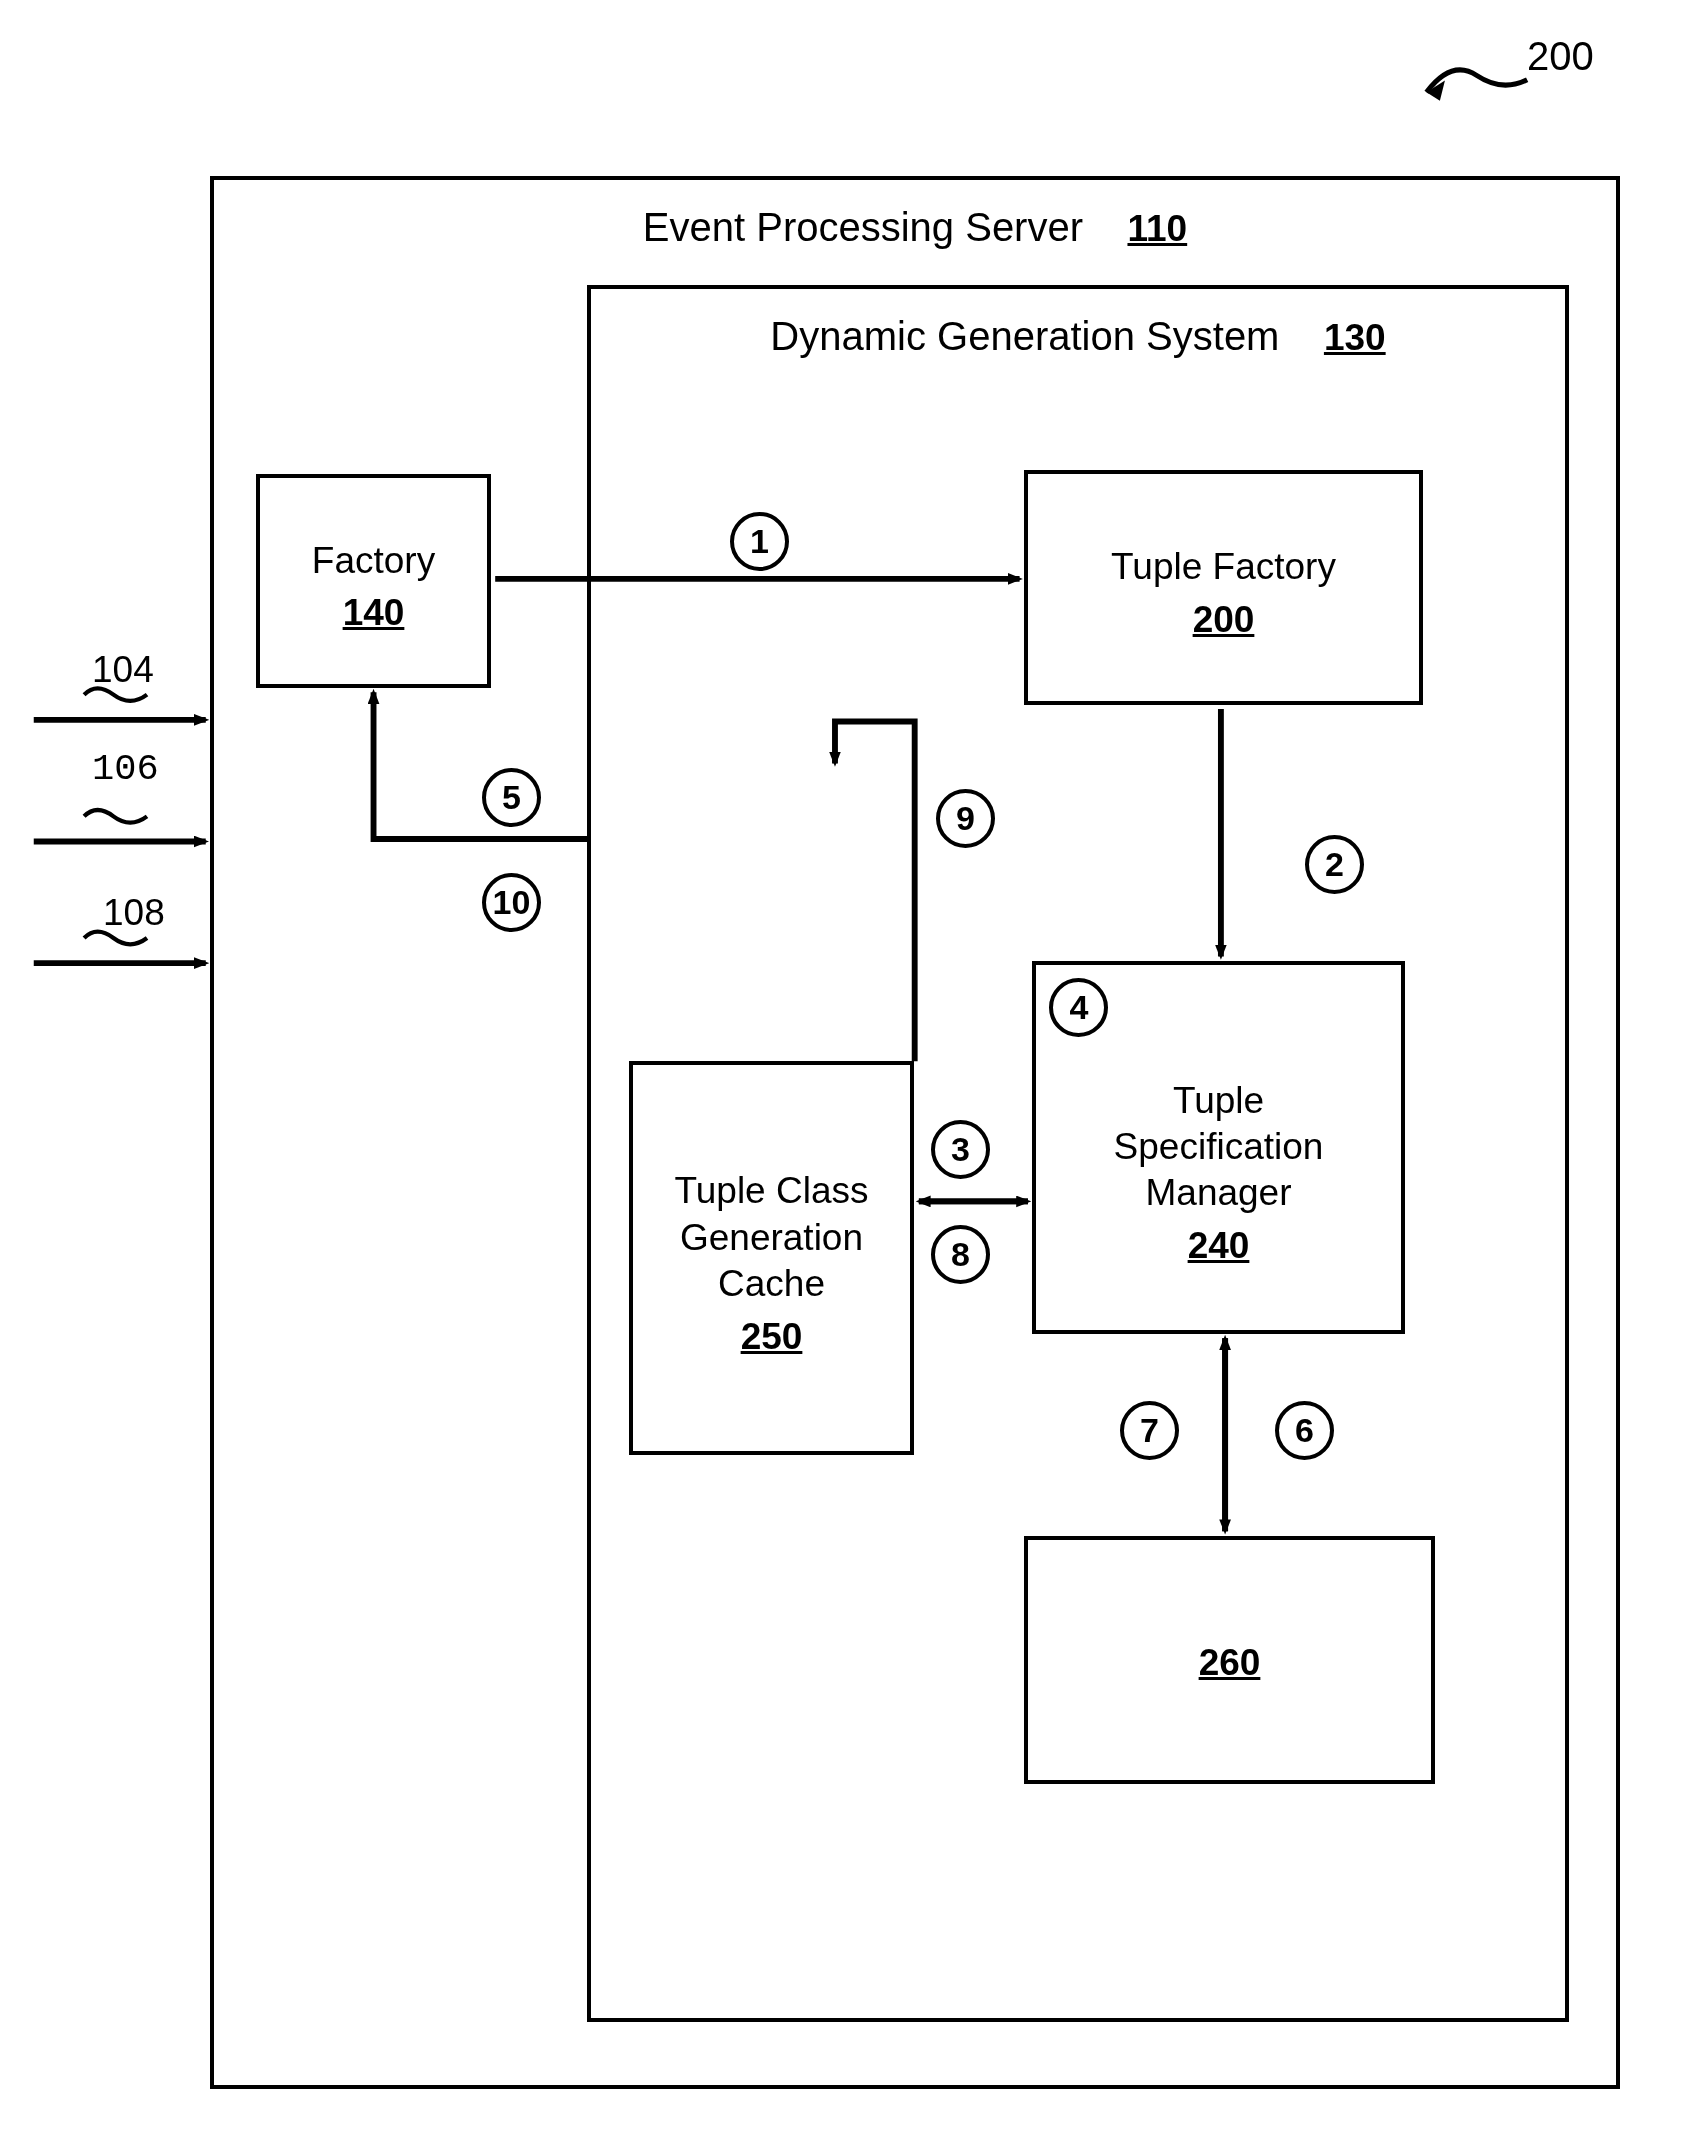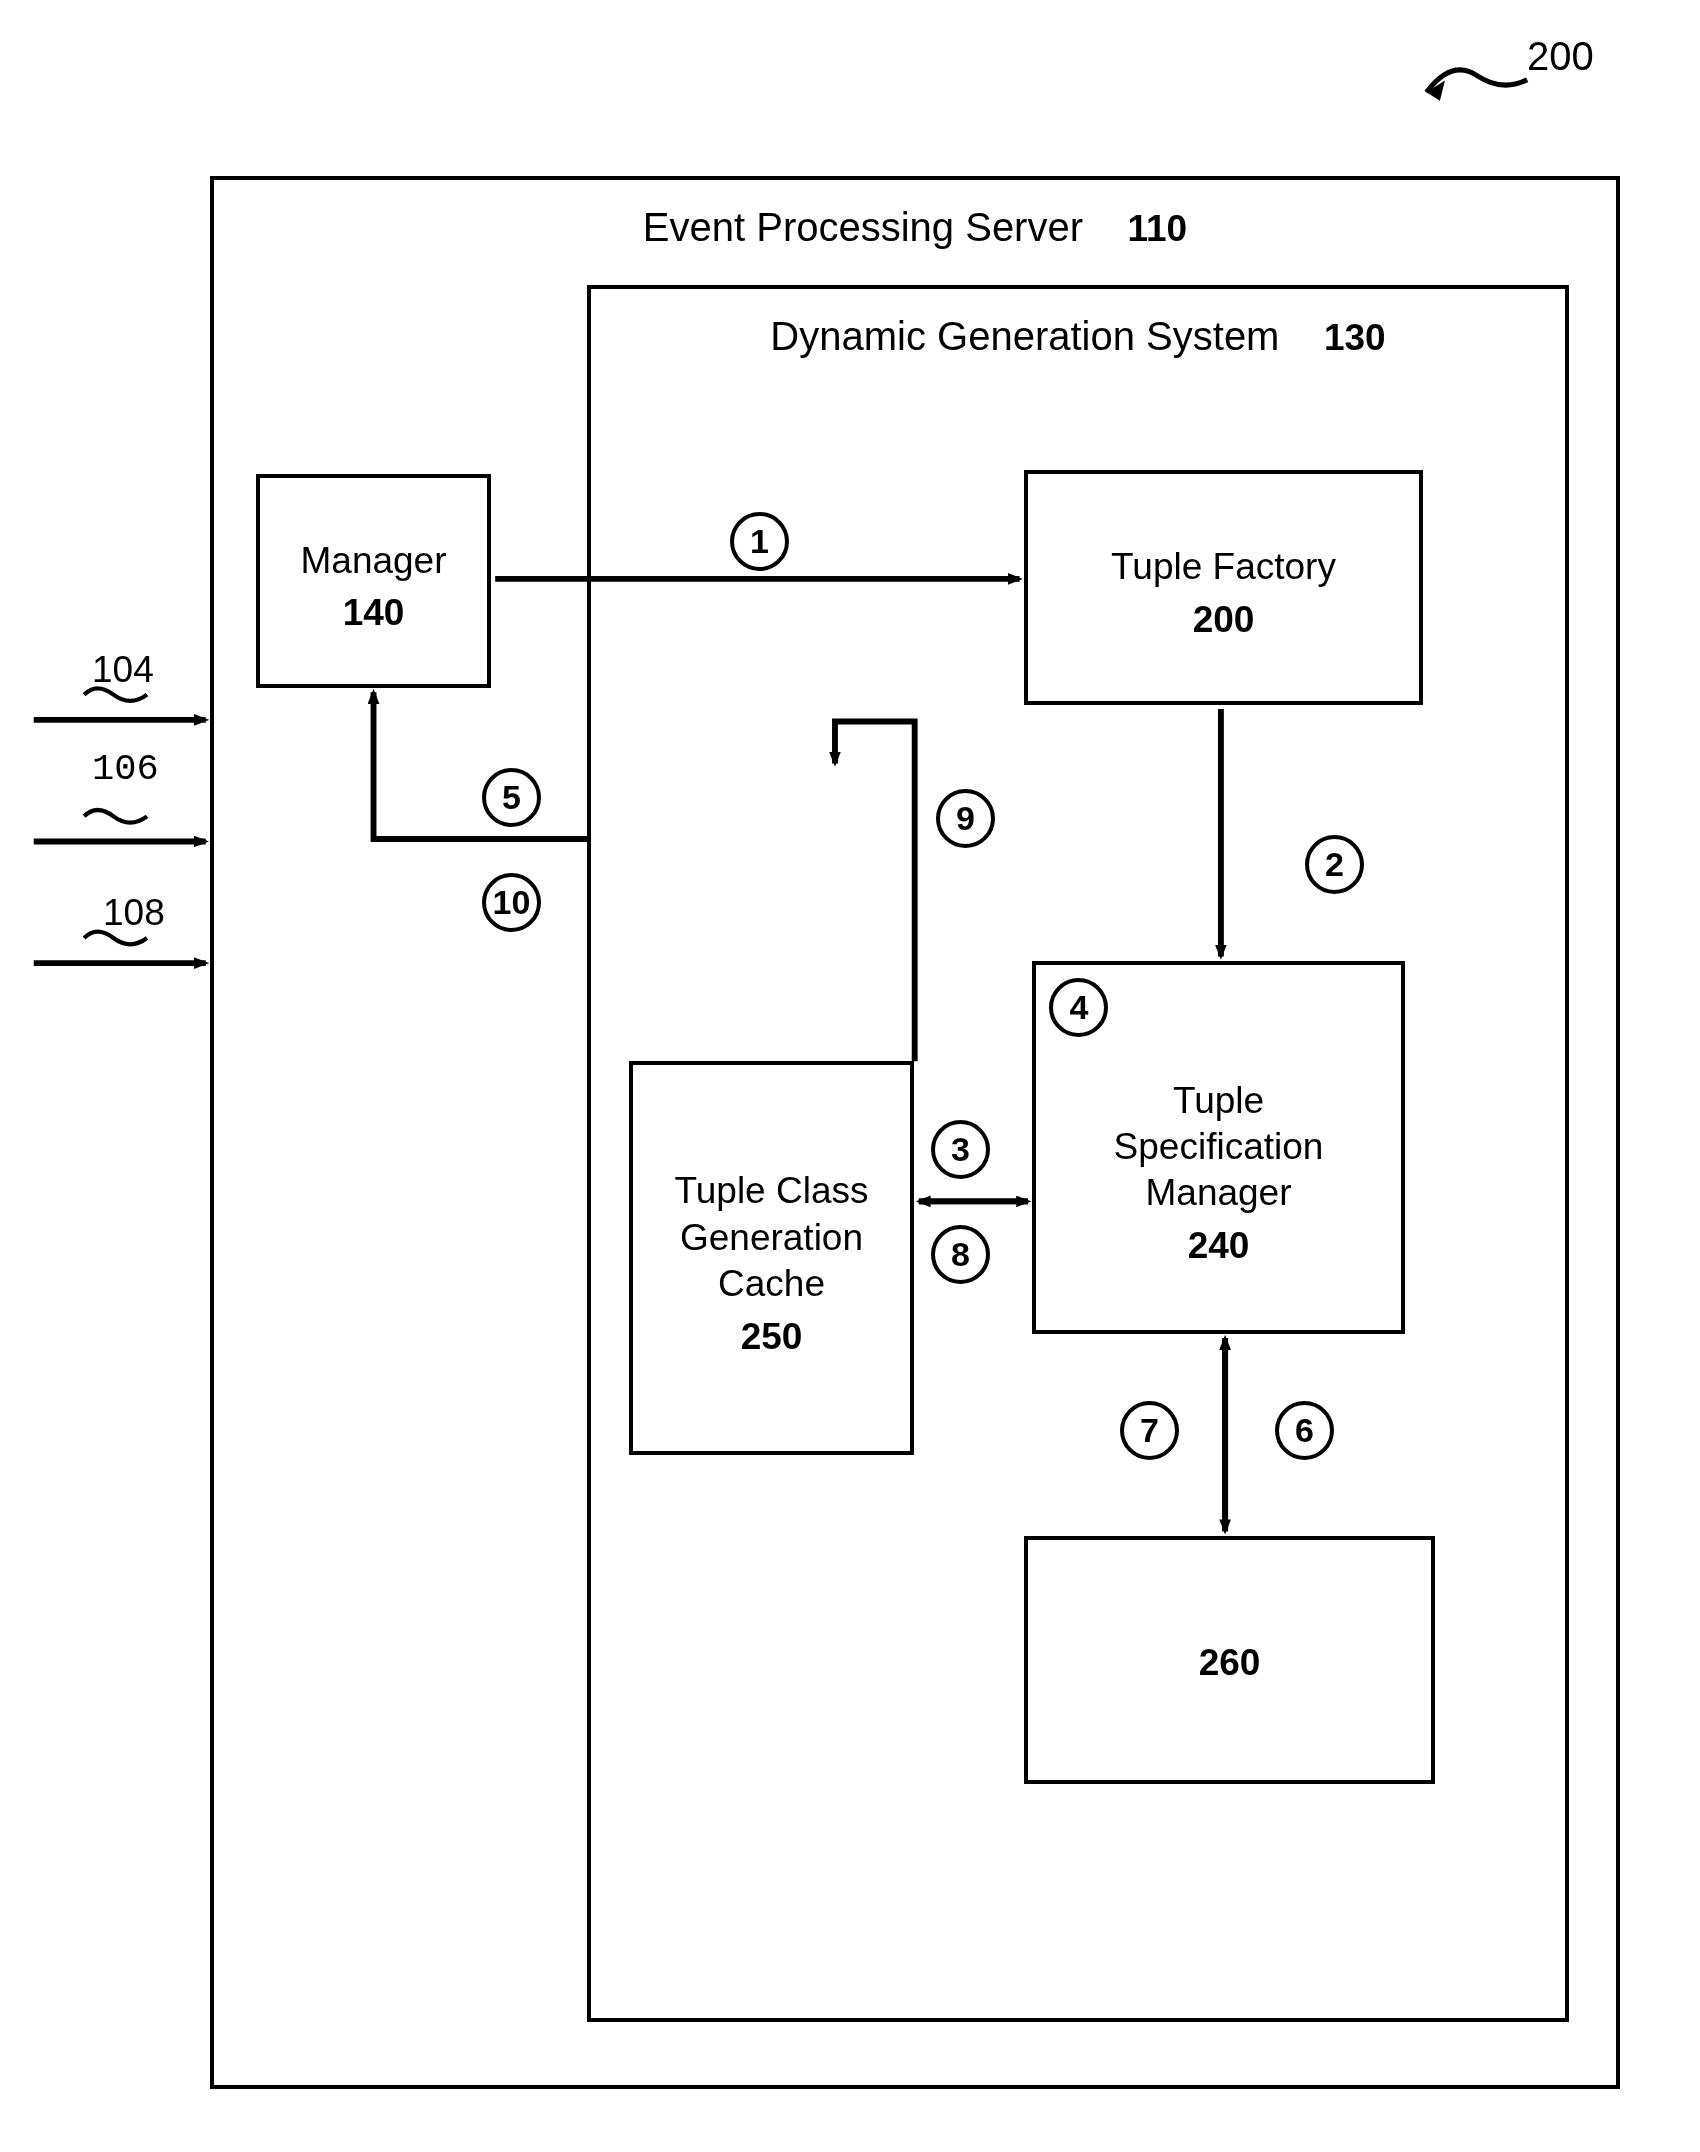--- a/index.html
+++ b/index.html
@@ -28,20 +28,21 @@
       text-align: center;
     }
     .box-title {
       font-size: 37px;
       line-height: 1.25;
       padding: 10px 17px 3.4px 17px;
       text-align: center;
     }
     .box-ref {
       font-size: 37px;
+      text-decoration: underline;
       font-weight: bold;
       padding-top: 5px;
     }
     .box-center {
       justify-content: center;
     }
     .step-circle {
       position: absolute;
       width: 59px;
       height: 59px;
@@ -94,21 +95,21 @@
 
   <div class="box" style="left:587px; top:285px; width:982px; height:1737px;">
     <div class="outer-title" style="top:25px;">
       <span>Dynamic Generation System</span>
       &nbsp;&nbsp;
       <span class="box-ref" style="display:inline;">130</span>
     </div>
   </div>
 
   <div class="box box-center" style="left:256px; top:474px; width:235px; height:214px;">
-    <div class="box-title">Manager</div>
+    <div class="box-title">Factory</div>
     <div class="box-ref">140</div>
   </div>
 
   <div class="box box-center" style="left:1024px; top:470px; width:399px; height:235px;">
     <div class="box-title">Tuple Factory</div>
     <div class="box-ref">200</div>
   </div>
 
 
   <div class="box box-center" style="left:1032px; top:961px; width:373px; height:373px;">

